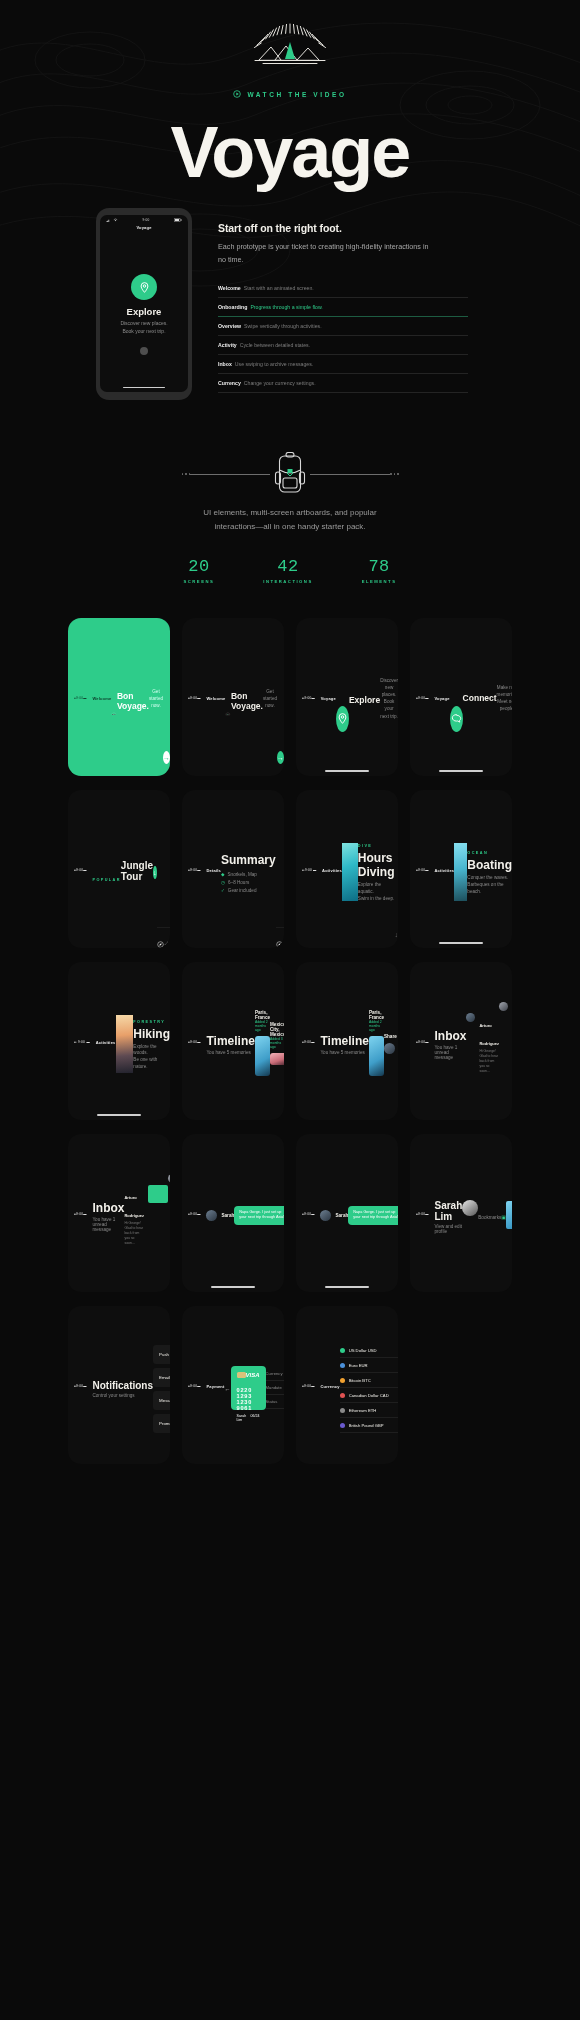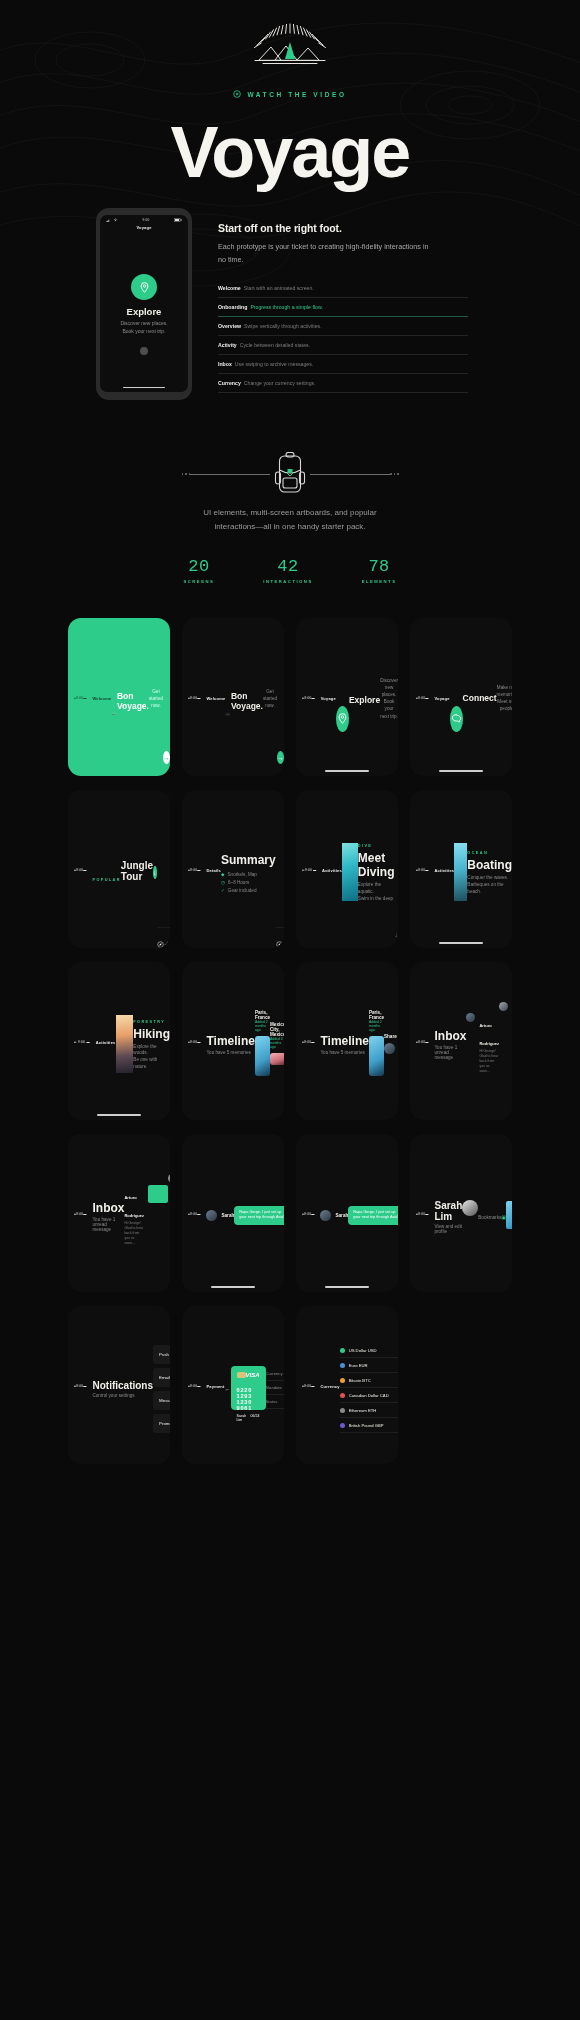--- a/index.html
+++ b/index.html
@@ -481,21 +481,21 @@
   <div class="card">
     <div class="statusbar">
         <span>▪▪</span>
         <span class="sb-time">9:00</span>
         <span>▬</span>
       </div>
     <div class="navtitle">Activities</div>
     <div class="img sea" style="height:58px;margin-top:6px;width:100%"></div>
     <div style="width:84px;margin-top:9px">
       <div class="sec-lbl">DIVE</div>
-      <div class="list-h" style="margin-top:3px">Meet Diving</div>
+      <div class="list-h" style="margin-top:3px">Hours Diving</div>
       <div class="row-lbl" style="margin-top:3px;line-height:1.5"><span>Explore the aquatic.</span><br><span>Swim in the deep.</span></div>
     </div>
     <div style="margin-top:auto;margin-bottom:10px;color:#6a6a6a;font-size:7px">↓</div>
   </div>
 
   <div class="card">
     <div class="statusbar">
         <span>▪▪</span>
         <span class="sb-time">9:00</span>
         <span>▬</span>

